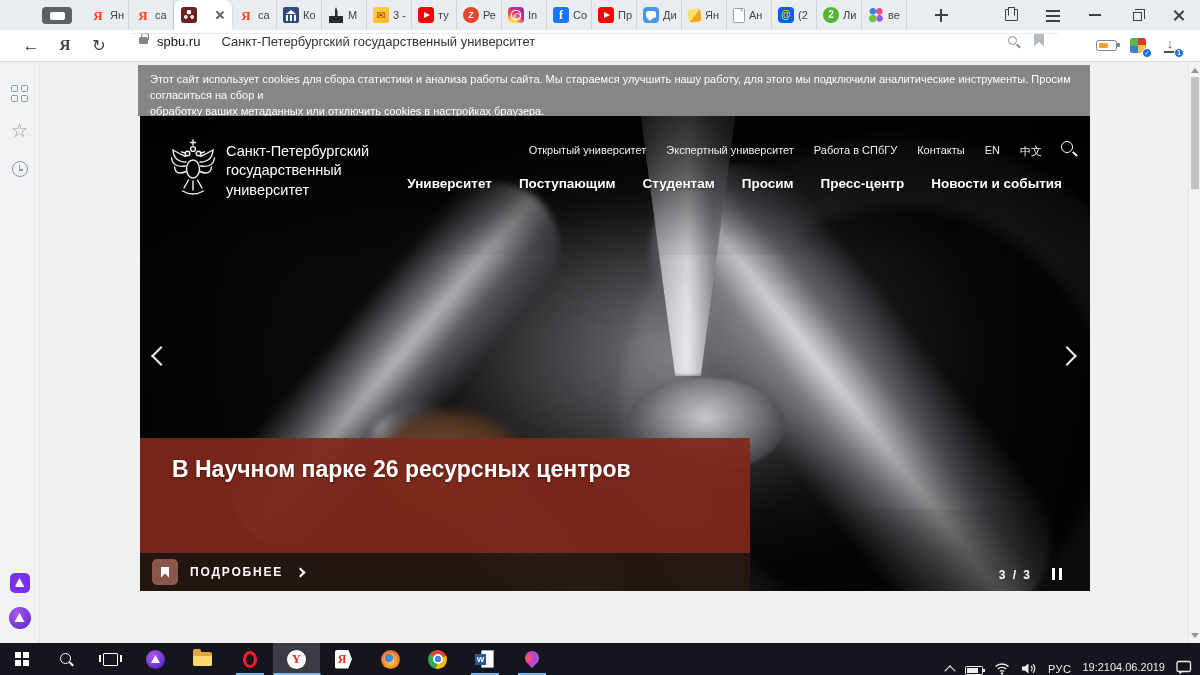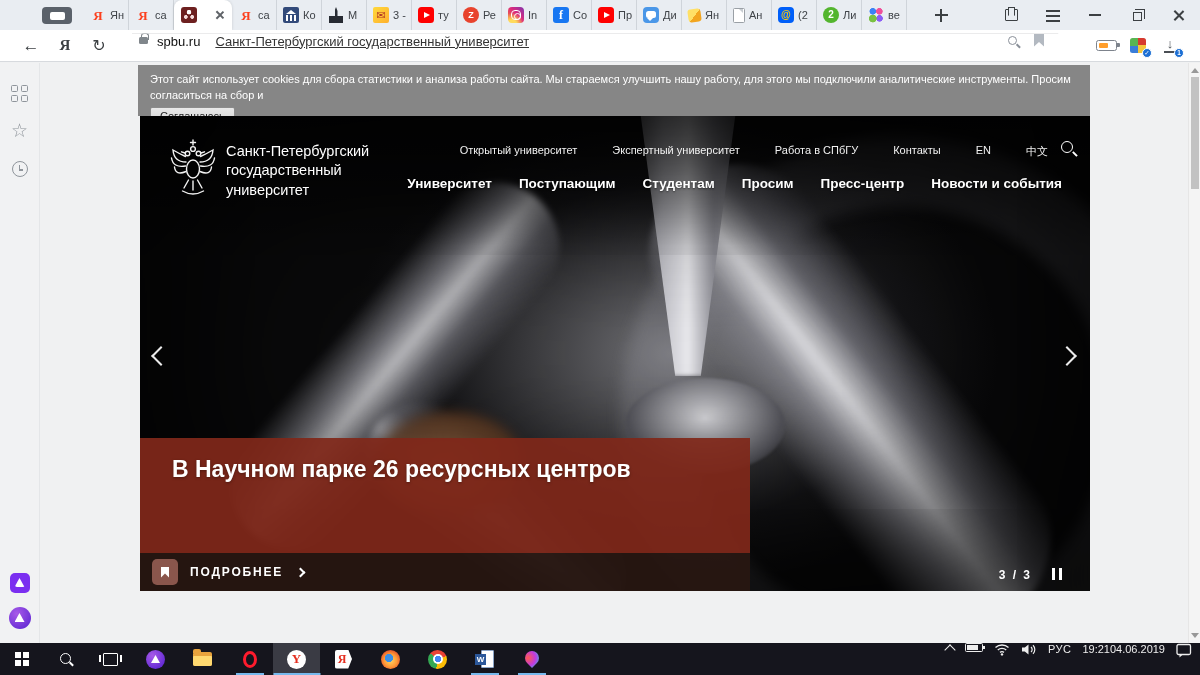--- a/index.html
+++ b/index.html
@@ -91,21 +91,21 @@
   .glyph-back::before{content:"\2190";font-size:17px;}
   .glyph-ya{font-family:"Liberation Serif",serif;font-weight:bold;font-size:15px;}
   .glyph-refresh::before{content:"\21BB";font-size:16px;}
   .omnibox{flex:1;height:24px;margin:0 20px 0 12px;background:#fff;position:relative;
     display:flex;align-items:flex-start;gap:9px;padding:0 26px 0 11px;
     clip-path:polygon(4px 0,calc(100% - 12px) 0,100% 50%,calc(100% - 12px) 100%,4px 100%,0 4px,0 calc(100% - 4px));
     filter:drop-shadow(0 0 1px rgba(95,99,104,.75));}
   .lock{position:relative;width:9px;height:7px;background:#80868b;border-radius:1.5px;margin-top:3px;flex:none;}
   .lock::before{content:"";position:absolute;left:1.5px;top:-4px;width:6px;height:6px;border:1.5px solid #80868b;border-radius:3px 3px 0 0;border-bottom:none;}
   .url-domain{font-size:13px;color:#111;}
-  .url-title{font-size:13px;color:#333;margin-left:6px;white-space:nowrap;overflow:hidden;text-decoration:underline;}
+  .url-title{font-size:13px;color:#333;margin-left:12px;white-space:nowrap;overflow:hidden;}
   .omni-right{margin-left:auto;display:flex;align-items:center;gap:17px;}
   .ic-mag{position:relative;width:9px;height:9px;border:1.6px solid #8a9099;border-radius:50%;}
   .ic-mag::after{content:"";position:absolute;left:7px;top:8px;width:5px;height:1.6px;background:#8a9099;transform:rotate(45deg);}
   .ic-flag{width:10px;height:13px;background:#b3b9c1;clip-path:polygon(0 0,100% 0,100% 100%,50% 66%,0 100%);}
   .ext{display:flex;align-items:center;justify-content:center;width:32px;height:26px;cursor:pointer;position:relative;flex:none;}
   .ic-batt{position:relative;width:21px;height:11px;border:1.5px solid #7d838c;border-radius:2.5px;}
   .ic-batt::before{content:"";position:absolute;right:-4px;top:2px;width:2.5px;height:4px;background:#7d838c;border-radius:0 1px 1px 0;}
   .ic-batt::after{content:"";position:absolute;left:2px;top:2px;bottom:2px;width:9px;background:#ff9e2c;border-radius:1px;}
   .ic-rar{width:16px;height:15px;border-radius:2.5px;background:conic-gradient(from 0deg at 50% 50%,#d63a2f 0 25%,#f4c63d 0 50%,#3a7dd8 0 75%,#58b551 0 100%);}
   .mini-badge{position:absolute;right:2px;bottom:1px;width:10px;height:10px;border-radius:50%;background:#1c6fd4;border:1.5px solid #fff;
@@ -159,21 +159,21 @@
   .ph-ring{left:480px;top:20px;width:560px;height:560px;border:70px solid rgba(195,195,205,.16);border-radius:50%;filter:blur(7px);}
   .ph-copper{left:235px;top:295px;width:150px;height:105px;filter:blur(6px);opacity:.85;
     background:radial-gradient(#9c6a45,#5e3a22 65%,transparent 78%);border-radius:50%;}
   .ph-stage{left:485px;top:262px;width:160px;height:95px;filter:blur(1px);
     background:radial-gradient(ellipse at 50% 42%,#dcdce0,#55555c 68%,transparent 80%);border-radius:50%;}
   .ph-headshade{inset:0;background:linear-gradient(rgba(0,0,0,.5),transparent 130px);}
   .ph-vignette{inset:0;box-shadow:inset 0 0 170px 70px rgba(0,0,0,.82);}
 
   .site-logo-svg{position:absolute;left:28px;top:20px;z-index:3;}
   .site-logo-text{position:absolute;left:86px;top:26px;z-index:3;color:#fff;font-size:14.5px;line-height:1.34;}
-  .topnav{position:absolute;right:42px;top:28px;z-index:3;display:flex;gap:35px;font-size:11px;color:#f2f2f2;}
+  .topnav{position:absolute;right:48px;top:28px;z-index:3;display:flex;gap:20px;font-size:11px;color:#f2f2f2;}
   .topnav span{cursor:pointer;white-space:nowrap;}
   .hero-search{position:absolute;right:12px;top:24px;z-index:3;width:18px;height:18px;cursor:pointer;}
   .hero-search::before{content:"";position:absolute;left:1px;top:1px;width:10px;height:10px;border:1.8px solid #fff;border-radius:50%;}
   .hero-search::after{content:"";position:absolute;left:11.5px;top:12.5px;width:6px;height:1.8px;background:#fff;transform:rotate(45deg);}
   .mainnav{position:absolute;right:28px;top:60px;z-index:3;display:flex;gap:27px;font-size:13.5px;font-weight:bold;color:#fff;}
   .mainnav span{cursor:pointer;white-space:nowrap;text-shadow:0 1px 2px rgba(0,0,0,.5);}
 
   .chev{display:inline-block;width:14px;height:14px;border-left:2.5px solid #fff;border-bottom:2.5px solid #fff;}
   .arrow-left,.arrow-right{position:absolute;top:230px;z-index:3;width:22px;height:22px;cursor:pointer;opacity:.92;}
   .arrow-left{left:8px;} .arrow-right{right:8px;}
@@ -233,21 +233,21 @@
   .ic-chrome{position:relative;width:19px;height:19px;border-radius:50%;
     background:conic-gradient(from -50deg,#ea4335 0 33%,#fbbc05 0 66%,#34a853 0 100%);}
   .ic-chrome::after{content:"";position:absolute;left:4.5px;top:4.5px;width:10px;height:10px;border-radius:50%;
     background:radial-gradient(circle,#4285f4 0 3px,#fff 3.2px);}
   .ic-word{position:relative;width:19px;height:18px;}
   .ic-word .page{position:absolute;right:0;top:0;width:13px;height:18px;background:#fff;border:1px solid #8ca5c8;border-radius:1px;}
   .ic-word .panel{position:absolute;left:0;top:3.5px;width:11px;height:11px;background:#2b579a;color:#fff;
     font-size:8px;font-weight:bold;text-align:center;line-height:11px;font-style:normal;}
   .ic-pin{width:14px;height:14px;border-radius:50% 50% 50% 0;transform:rotate(-45deg);margin-top:-2px;
     background:radial-gradient(circle at 30% 30%,#ff5a4e,#c13ae0 55%,#35c0e0 95%);}
-  .tray{margin-left:auto;display:flex;align-items:flex-start;gap:11px;padding-right:8px;color:#eee;}
+  .tray{margin-left:auto;display:flex;align-items:flex-end;gap:11px;padding-right:8px;color:#eee;}
   .tray>div{cursor:pointer;display:flex;align-items:center;justify-content:center;}
   .ic-chevup{width:8px;height:8px;border-top:1.8px solid #eee;border-left:1.8px solid #eee;transform:rotate(45deg);margin-top:3px;}
   .ic-batt-tray{position:relative;width:18px;height:9px;border:1.4px solid #eee;border-radius:1.5px;}
   .ic-batt-tray::before{content:"";position:absolute;right:-3.5px;top:1.5px;width:2px;height:3.5px;background:#eee;}
   .ic-batt-tray::after{content:"";position:absolute;left:1px;top:1px;bottom:1px;width:11px;background:#eee;}
   .tray-lang{font-size:11px;letter-spacing:.5px;}
   .tray-clock{text-align:center;font-size:11px;line-height:1.25;}
   .screen-edge{position:absolute;right:0;top:643px;width:4px;height:32px;background:#2a2a35;}
 </style>
 </head>
@@ -418,20 +418,21 @@
         </div>
       <div class="bside-spacer"></div>
       <div class="ic-collections"></div>
       <div class="ic-alice"></div>
     </div>
 
     <div class="pagearea">
 
       <div class="cookiebar">
         <div>Этот сайт использует cookies для сбора статистики и анализа работы сайта. Мы стараемся улучшить нашу работу, для этого мы подключили аналитические инструменты. Просим согласиться на сбор и</div>
+        <div>обработку ваших метаданных или отключить cookies в настройках браузера.</div>
         <span class="cookie-accept">Соглашаюсь</span>
       </div>
 
       <div class="site">
         <div class="hero">
 
           <div class="ph ph-glow"></div>
           <div class="ph ph-ring"></div>
           <div class="ph ph-cyl c1"></div>
           <div class="ph ph-cyl c2"></div>

